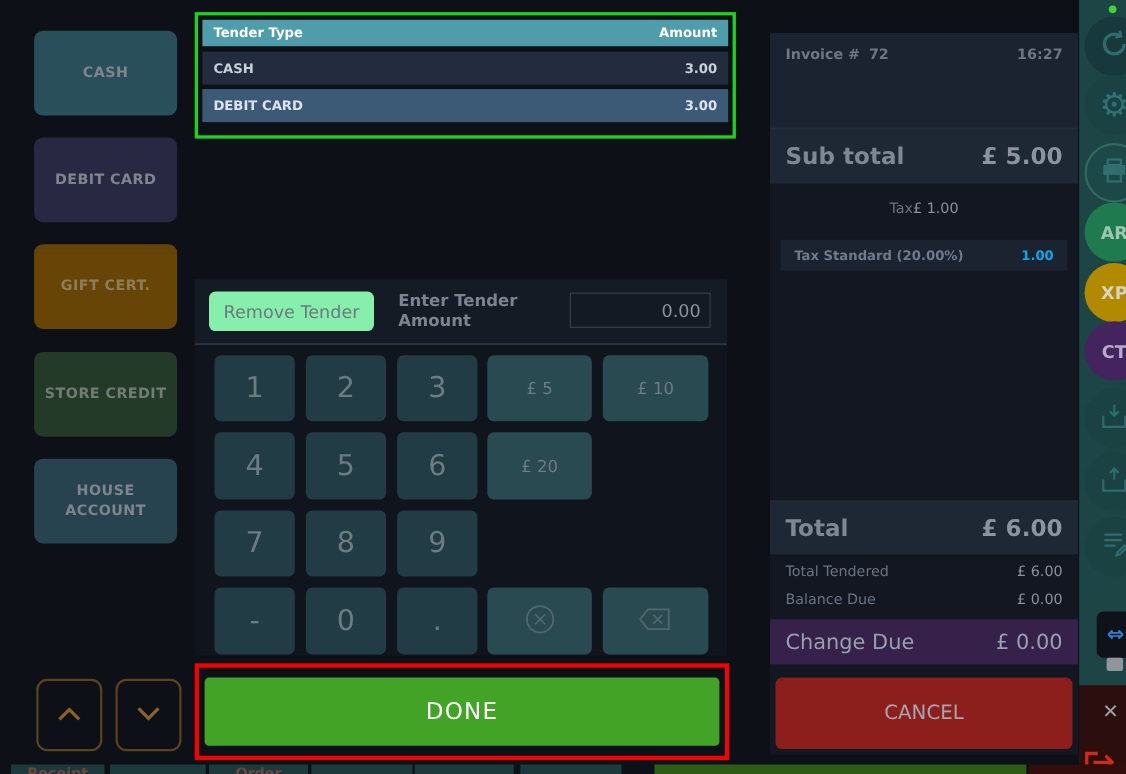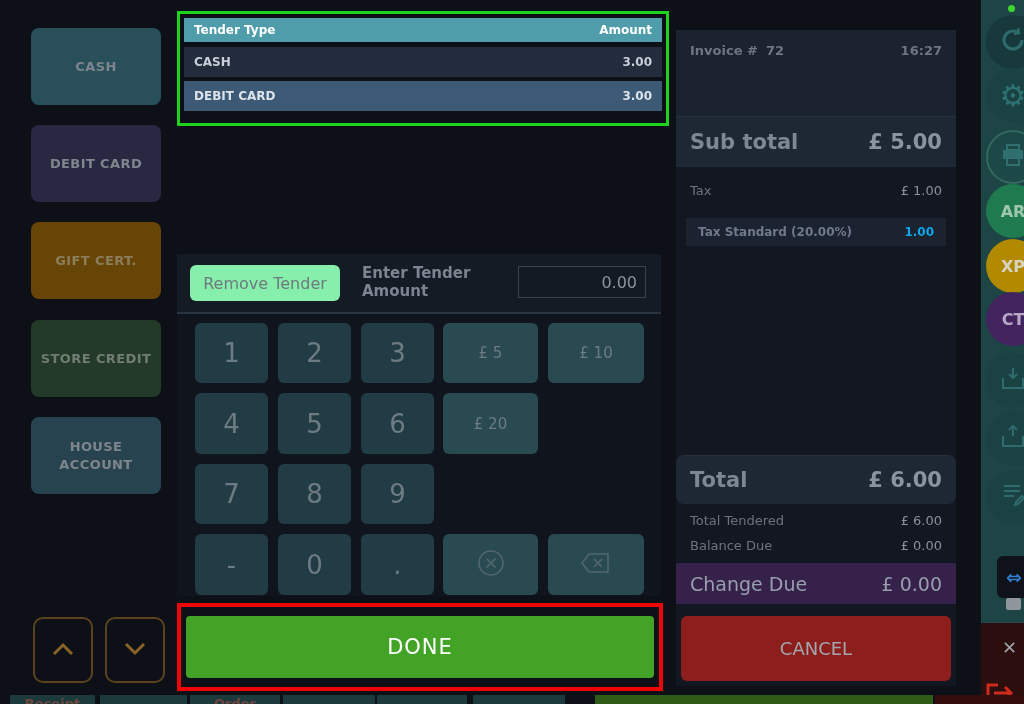--- a/index.html
+++ b/index.html
@@ -45,36 +45,36 @@
   .key svg{opacity:.75;}
   
   .done-box{position:absolute;left:177px;top:603px;width:478px;height:80px;border:4px solid #ee0404;text-decoration:underline;}
   .done-btn{position:absolute;left:5px;top:9px;width:468px;height:62px;background:#43a327;border-radius:4px;
     display:flex;align-items:center;justify-content:center;color:#fff;font-size:21px;letter-spacing:1px;}
   
   .arrow-btn{position:absolute;top:617px;width:56px;height:62px;border:2px solid #5b431d;border-radius:10px;
     display:flex;align-items:center;justify-content:center;background:transparent;}
   .a-up{left:33px;}.a-down{left:105px;}
   
-  .rpanel{position:absolute;left:676px;top:30px;width:280px;height:656px;background:#131722;}
+  .rpanel{position:absolute;left:700px;top:30px;width:280px;height:656px;background:#131722;}
   .inv-block{position:absolute;top:0;left:0;right:0;height:86px;background:#1b2230;padding:13px 14px;box-sizing:border-box;
     font-size:13px;font-weight:bold;color:#6e7683;}
   .inv-line{display:flex;justify-content:space-between;margin-bottom:9px;}
   .inv-line .lab{margin-right:8px;}
   .rrow{position:absolute;left:0;right:0;display:flex;justify-content:space-between;align-items:center;padding:0 14px;}
   .row-subtotal{top:86px;height:50px;background:#1e2734;border-top:1px solid #262f3d;
     font-size:21px;font-weight:bold;color:#7e8794;}
   .row-subtotal .val{color:#8b93a0;}
-  .row-tax{top:143px;height:34px;font-size:13px;color:#6b7380;}
+  .row-tax{top:143px;height:34px;font-size:13px;color:#6b7380;justify-content:center;}
   .row-tax .val{color:#8a919d;}
   .row-taxdet{top:188px;left:10px;right:10px;height:28px;background:#1b2230;padding:0 12px;
     font-size:12px;font-weight:bold;color:#707a8b;}
   .row-taxdet .val{color:#0ea5e9;}
   .row-total{top:425px;height:48px;background:#1e2734;border-top:1px solid #262f3d;
-    font-size:21px;font-weight:bold;color:#7e8794;border-radius:8px;}
+    font-size:21px;font-weight:bold;color:#7e8794;}
   .row-total .val{color:#8b93a0;}
   .row-tendered{top:478px;height:24px;font-size:13px;color:#6b7380;}
   .row-tendered .val{color:#8a919d;}
   .row-balance{top:503px;height:24px;font-size:13px;color:#6b7380;}
   .row-balance .val{color:#8a919d;}
   .row-change{top:533px;height:41px;background:#35214a;font-size:19px;font-weight:normal;color:#989fae;}
   .cancel-btn{position:absolute;left:5px;top:586px;width:270px;height:65px;background:#8c1f1b;border-radius:6px;
     display:flex;align-items:center;justify-content:center;color:#a5a5b0;font-size:18px;}
   
   .rail{position:absolute;left:981px;top:0;width:43px;height:704px;background:#1d4546;}

